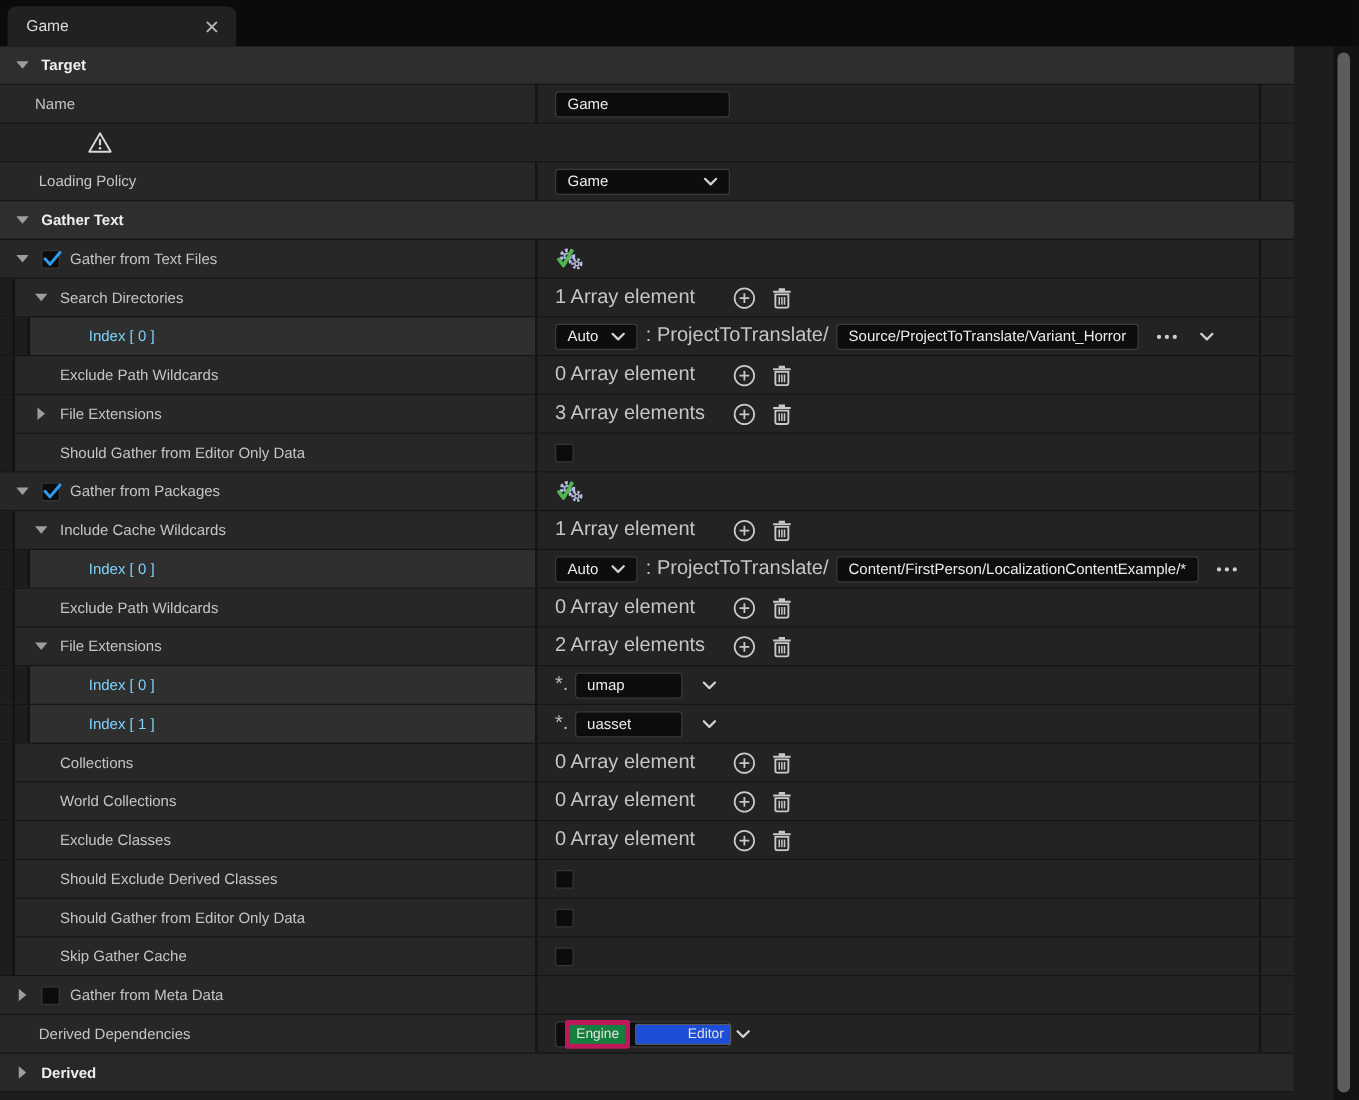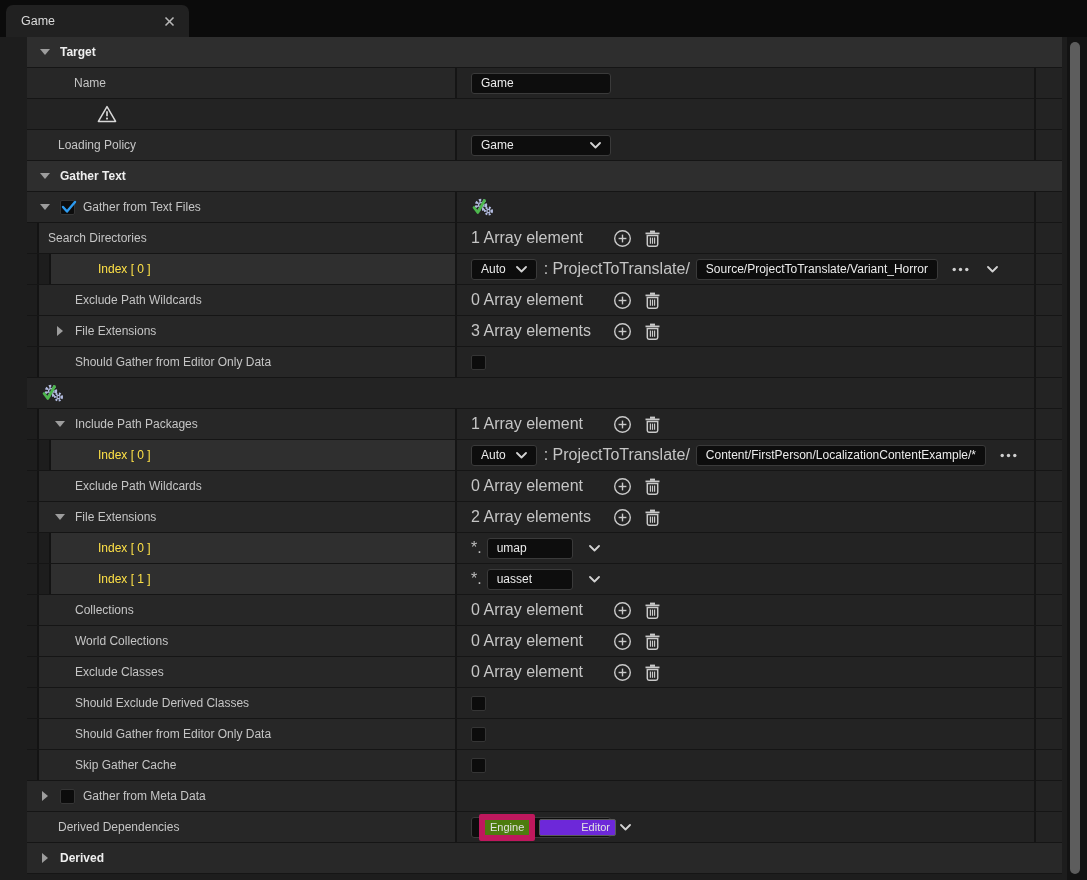--- a/index.html
+++ b/index.html
@@ -6,54 +6,54 @@
   .screen{position:relative;width:1087px;height:880px;background:#1d1d1d;overflow:hidden;
           font-family:"Liberation Sans",sans-serif;-webkit-font-smoothing:antialiased;}
   
   .topbar{position:relative;width:1087px;height:37px;background:#0b0b0b;}
   .tab{position:absolute;left:6px;bottom:0;width:183px;height:32px;background:#212121;
        border-radius:7px 7px 0 0;display:flex;align-items:center;justify-content:space-between;
        padding:0 14px 0 15px;box-sizing:border-box;}
   .tab-label{color:#dadada;font-size:12.5px;}
   .tab-close{display:flex;align-items:center;}
   
-  .panel{width:1035px;margin-left:27px;}
+  .panel{width:1035px;}
   .row{display:flex;height:31px;box-sizing:border-box;border-bottom:1px solid #151515;}
   .ncell{width:430px;background:#272727;position:relative;display:flex;align-items:center;
          box-sizing:border-box;border-right:2px solid #151515;overflow:hidden;}
   .ncell.idx{background:#2f2f2f;}
   .vcell{flex:1;background:#232323;display:flex;align-items:center;padding-left:14px;
          box-sizing:border-box;border-right:2px solid #151515;overflow:hidden;}
   .rcell{width:26px;background:#232323;}
   .cat{height:31px;box-sizing:border-box;border-bottom:1px solid #151515;background:#2e2e2e;
        display:flex;align-items:center;padding-left:12px;}
   .cat.collapsed{background:#282828;}
   .cat .label{font-weight:bold;color:#eeeeee;}
   .label{font-size:12px;color:#c5c5c5;white-space:nowrap;}
-  .label.idx-label{color:#fde047;}
+  .label.idx-label{color:#7dd3fc;}
   .rail{position:absolute;top:0;bottom:0;width:10px;background:#1d1d1d;border-right:2px solid #131313;}
   .rail.r0{left:0;}
   .rail.r1{left:12px;}
   .exp{width:12px;display:flex;align-items:center;justify-content:center;margin-right:9px;flex:0 0 auto;}
   .cbx{position:relative;width:15px;height:15px;background:#0c0c0c;border:1px solid #353535;
        border-radius:2px;margin-right:8px;flex:0 0 auto;box-sizing:border-box;}
   .cbx svg{position:absolute;left:1px;top:0px;overflow:visible;}
   .vcbx{margin-right:0;}
   .tbox{height:21px;line-height:19px;background:#0d0d0d;border:1px solid #3a3a3a;border-radius:3px;
         padding:0 9px;color:#ebebeb;font-size:12px;box-sizing:border-box;white-space:nowrap;}
   .tbox.w140{width:140px;}
   .tbox.ext{min-width:86px;}
   .select{height:21px;background:#0d0d0d;border:1px solid #3a3a3a;border-radius:3px;display:flex;
           align-items:center;padding:0 9px;box-sizing:border-box;color:#ebebeb;font-size:12px;}
   .select.w140{width:140px;justify-content:space-between;}
   .select.auto{gap:10px;}
   .select.tags{width:140px;gap:4px;padding:0 7px;}
   .chip{font-size:11px;line-height:15px;padding:0 5px;border-radius:2px;white-space:nowrap;color:#e2e2e2;}
-  .chip.c0{background:#4d7c0f;border:6px solid #be185d;}
-  .chip.c1{background:#6d28d9;border:1px solid #5a5a5a;padding-left:41px;}
+  .chip.c0{background:#15803d;border:4px solid #be185d;}
+  .chip.c1{background:#1d4ed8;border:1px solid #5a5a5a;padding-left:41px;}
   .tags .chev{margin-left:auto;}
   .count{width:142px;font-size:16px;color:#c5c5c5;white-space:nowrap;flex:0 0 auto;}
   .icon-btn{display:flex;align-items:center;justify-content:center;margin-right:13px;cursor:default;}
   .prefix{font-size:16px;color:#c5c5c5;margin-left:7px;white-space:nowrap;}
   .prefix.star{margin-left:0;margin-right:5px;color:#bdbdbd;}
   .pinput{margin-left:6px;}
   .dots{margin-left:14px;display:flex;align-items:center;}
   .vchev{margin-left:18px;display:flex;align-items:center;}
   .extchev{margin-left:16px;display:flex;align-items:center;}
   .warn{margin-left:56px;display:flex;align-items:center;}
@@ -81,21 +81,21 @@
   <div class="panel" id="rows">
       <div class="cat">
         <div class="exp">
           <svg width="10" height="8" viewBox="0 0 10 8">
             <polygon points="0,1 10,1 5,7" fill="#9d9d9d"></polygon>
           </svg>
         </div>
         <span class="label">Target</span>
       </div>
       <div class="row">
-        <div class="ncell" style="padding-left: 47px;">
+        <div class="ncell" style="padding-left: 28px;">
           <span class="label">Name</span>
         </div>
         <div class="vcell">
           <span class="tbox w140">Game</span>
         </div>
         <div class="rcell"></div>
       </div>
       <div class="row">
         <div class="vcell">
           <div class="warn">
@@ -153,21 +153,21 @@
                 <circle cx="17.5" cy="14" r="3.4" stroke-width="2.2" stroke-dasharray="1.8 1.4"></circle>
                 <circle cx="17.5" cy="14" r="1.6" stroke-width="1.2"></circle>
               </g>
               <polyline points="3,10.5 6.8,15.5 13.5,3.5" fill="none" stroke="#4db84d" stroke-width="2.7" stroke-linecap="round" stroke-linejoin="round"></polyline>
             </svg>
           </div>
         </div>
         <div class="rcell"></div>
       </div>
       <div class="row">
-        <div class="ncell" style=" text-align: center;">
+        <div class="ncell" style="padding-left: 27px; text-align: center;">
           <div class="rail r0"></div>
           <div class="exp">
             <svg width="10" height="8" viewBox="0 0 10 8">
               <polygon points="0,1 10,1 5,7" fill="#9d9d9d"></polygon>
             </svg>
           </div>
           <span class="label">Search Directories</span>
         </div>
         <div class="vcell">
           <span class="count">1 Array element</span>
@@ -284,20 +284,33 @@
         <div class="ncell" style="padding-left: 48px;">
           <div class="rail r0"></div>
           <span class="label">Should Gather from Editor Only Data</span>
         </div>
         <div class="vcell">
           <div class="cbx vcbx"></div>
         </div>
         <div class="rcell"></div>
       </div>
       <div class="row">
+        <div class="ncell" style="padding-left: 12px;">
+          <div class="exp">
+            <svg width="10" height="8" viewBox="0 0 10 8">
+              <polygon points="0,1 10,1 5,7" fill="#9d9d9d"></polygon>
+            </svg>
+          </div>
+          <div class="cbx">
+            <svg width="14" height="13" viewBox="0 0 14 13">
+              <polyline points="1,6 5,10.5 13,1" fill="none" stroke="#2d9bf0" stroke-width="2.4" stroke-linecap="round" stroke-linejoin="round"></polyline>
+            </svg>
+          </div>
+          <span class="label">Gather from Packages</span>
+        </div>
         <div class="vcell">
           <div class="gears">
             <svg width="23" height="21" viewBox="0 0 23 21">
               <g fill="none" stroke="#b3bce0">
                 <circle cx="10" cy="8" r="4.8" stroke-width="2.8" stroke-dasharray="2.3 1.7"></circle>
                 <circle cx="10" cy="8" r="2.4" stroke-width="1.4"></circle>
                 <circle cx="17.5" cy="14" r="3.4" stroke-width="2.2" stroke-dasharray="1.8 1.4"></circle>
                 <circle cx="17.5" cy="14" r="1.6" stroke-width="1.2"></circle>
               </g>
               <polyline points="3,10.5 6.8,15.5 13.5,3.5" fill="none" stroke="#4db84d" stroke-width="2.7" stroke-linecap="round" stroke-linejoin="round"></polyline>
@@ -307,21 +320,21 @@
         <div class="rcell"></div>
       </div>
       <div class="row">
         <div class="ncell" style="padding-left: 27px;">
           <div class="rail r0"></div>
           <div class="exp">
             <svg width="10" height="8" viewBox="0 0 10 8">
               <polygon points="0,1 10,1 5,7" fill="#9d9d9d"></polygon>
             </svg>
           </div>
-          <span class="label">Include Path Packages</span>
+          <span class="label">Include Cache Wildcards</span>
         </div>
         <div class="vcell">
           <span class="count">1 Array element</span>
           <div class="icon-btn">
             <svg width="19" height="19" viewBox="0 0 19 19">
               <circle cx="9.5" cy="9.5" r="7.8" fill="none" stroke="#c9c9c9" stroke-width="1.4"></circle>
               <line x1="9.5" y1="5.6" x2="9.5" y2="13.4" stroke="#c9c9c9" stroke-width="1.4"></line>
               <line x1="5.6" y1="9.5" x2="13.4" y2="9.5" stroke="#c9c9c9" stroke-width="1.4"></line>
             </svg>
           </div>

